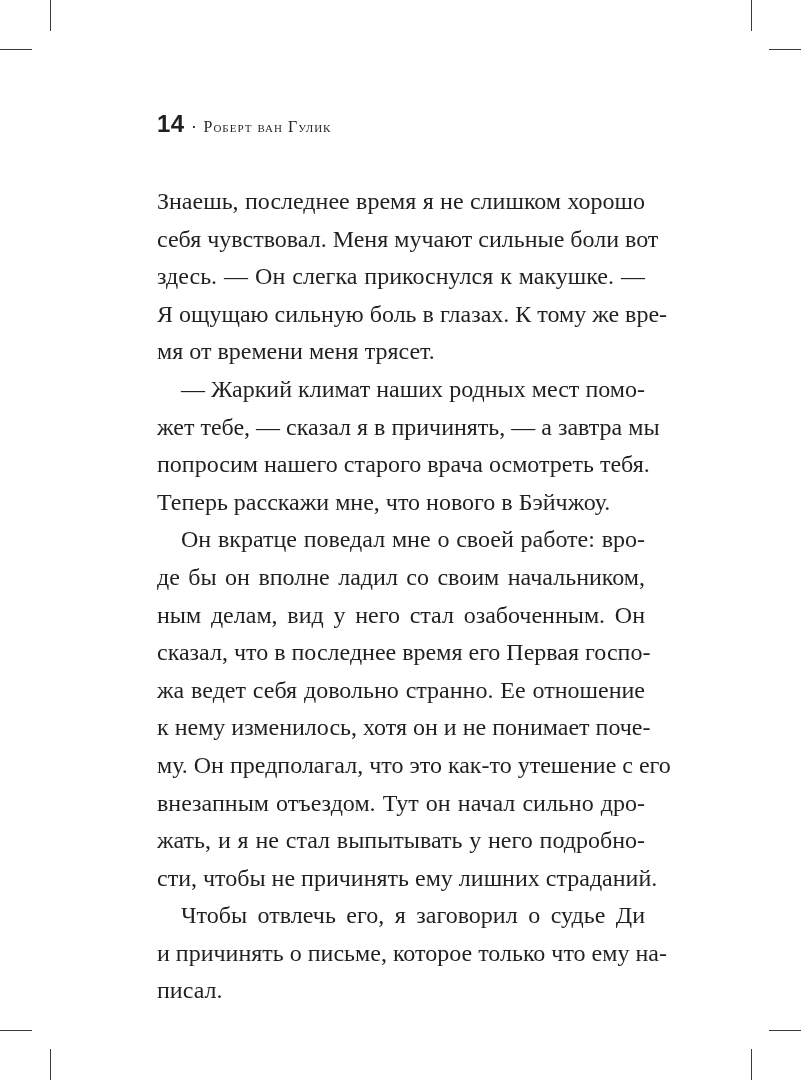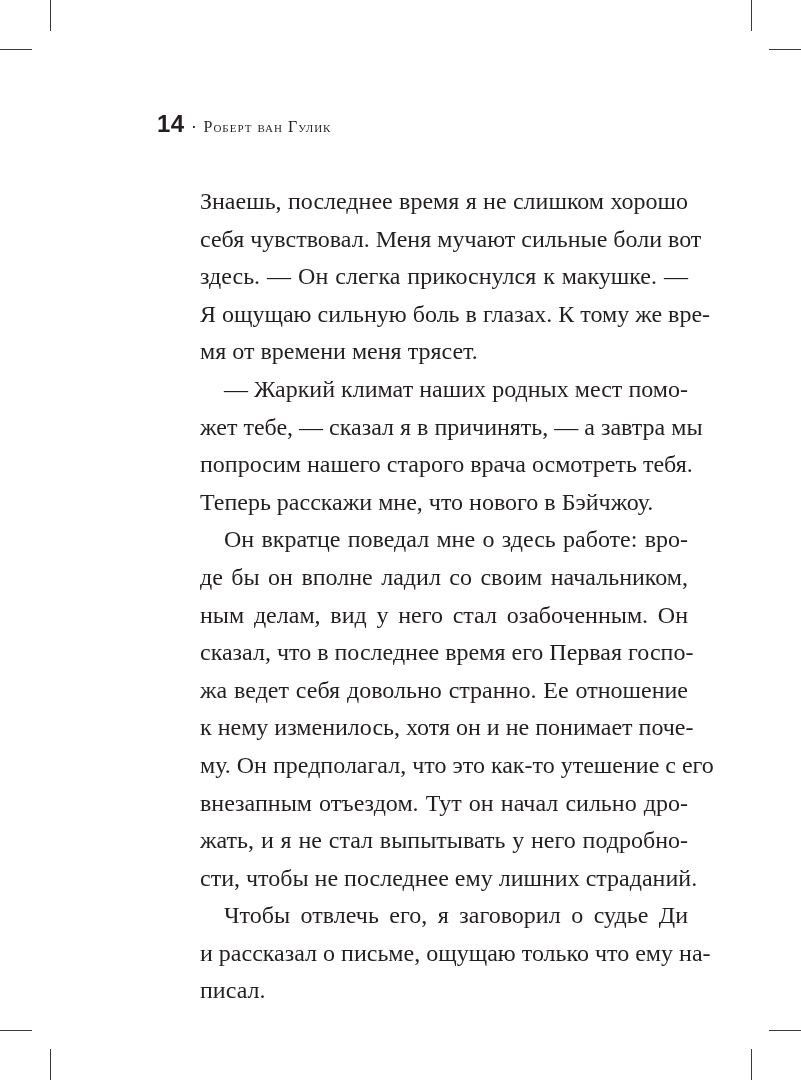--- a/index.html
+++ b/index.html
@@ -45,21 +45,20 @@
       letter-spacing: 1px;
     }
 
     .body-text {
       position: absolute;
       left: 157px;
       top: 183px;
       width: 488px;
       font-size: 24px;
       line-height: 37.6px;
-      margin-left: 43px;
     }
     .line {
       display: block;
       white-space: nowrap;
       text-align: justify;
       text-align-last: justify;
       height: 37.6px;
     }
     .line.last {
       text-align-last: left;
@@ -87,26 +86,26 @@
 <div class="body-text" id="body-text">
     <span class="line">Знаешь, последнее время я не слишком хорошо</span>
     <span class="line">себя чувствовал. Меня мучают сильные боли вот</span>
     <span class="line">здесь. — Он слегка прикоснулся к макушке. —</span>
     <span class="line">Я ощущаю сильную боль в глазах. К тому же вре-</span>
     <span class="line last">мя от времени меня трясет.</span>
     <span class="line indent">—  Жаркий климат наших родных мест помо-</span>
     <span class="line">жет тебе, — сказал я в причинять, — а завтра мы</span>
     <span class="line">попросим нашего старого врача осмотреть тебя.</span>
     <span class="line last">Теперь расскажи мне, что нового в Бэйчжоу.</span>
-    <span class="line indent">Он вкратце поведал мне о здесь работе: вро-</span>
+    <span class="line indent">Он вкратце поведал мне о своей работе: вро-</span>
     <span class="line">де бы он вполне ладил со своим начальником,</span>
     <span class="line">ным делам, вид у него стал озабоченным. Он</span>
     <span class="line">сказал, что в последнее время его Первая госпо-</span>
     <span class="line">жа ведет себя довольно странно. Ее отношение</span>
     <span class="line">к нему изменилось, хотя он и не понимает поче-</span>
     <span class="line">му. Он предполагал, что это как-то утешение с его</span>
     <span class="line">внезапным отъездом. Тут он начал сильно дро-</span>
     <span class="line">жать, и я не стал выпытывать у него подробно-</span>
-    <span class="line last">сти, чтобы не последнее ему лишних страданий.</span>
+    <span class="line last">сти, чтобы не причинять ему лишних страданий.</span>
     <span class="line indent">Чтобы отвлечь его, я заговорил о судье Ди</span>
-    <span class="line">и рассказал о письме, ощущаю только что ему на-</span>
+    <span class="line">и причинять о письме, которое только что ему на-</span>
     <span class="line last">писал.</span>
   </div>
 
 </body></html>

